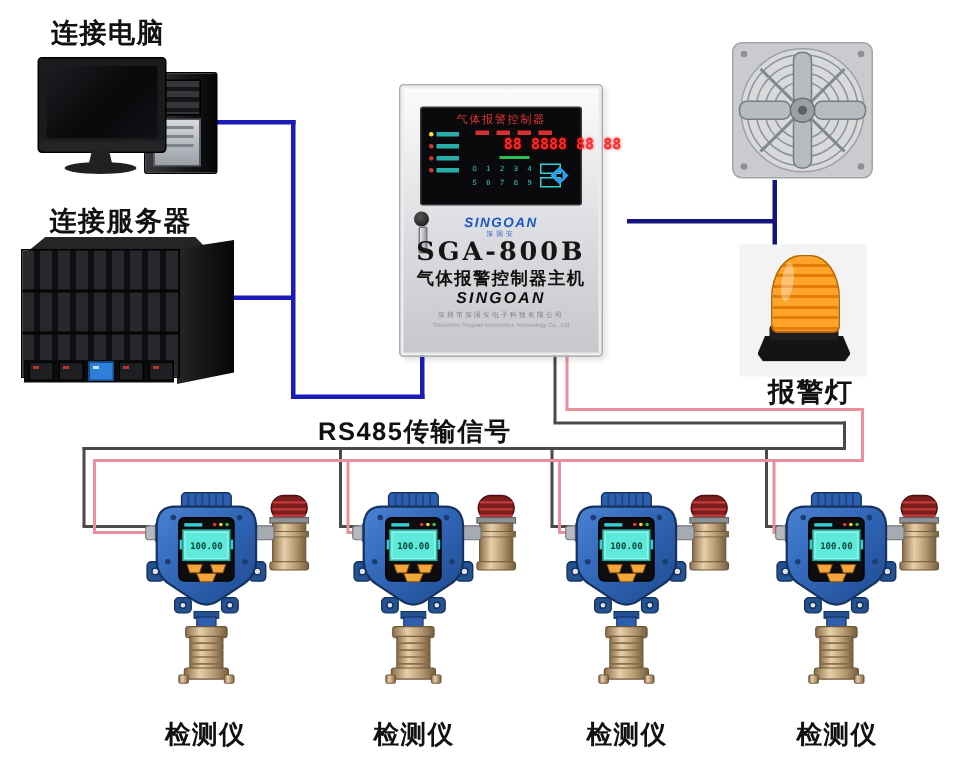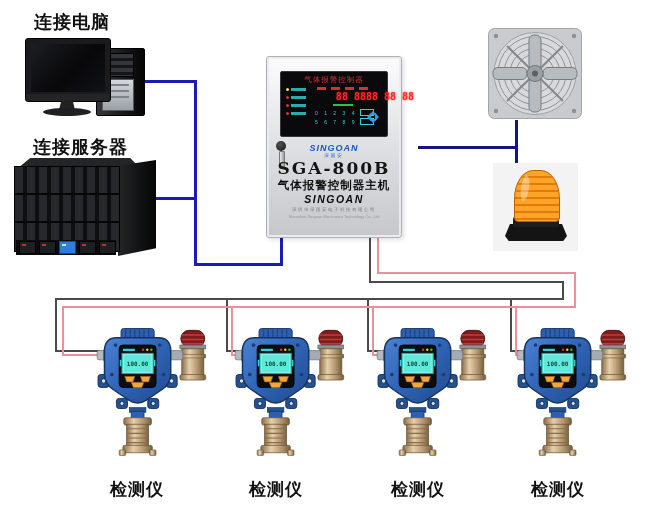--- a/index.html
+++ b/index.html
@@ -335,18 +335,20 @@
     <use href="#det"></use>
     <text x="45" y="47" font-size="6.5" font-weight="bold" fill="#0a4a3a" text-anchor="middle">100.00</text>
   </svg>
   <svg class="abs" style="left:516px;top:323px" width="120" height="138" viewBox="0 0 130 150">
     <use href="#det"></use>
     <text x="45" y="47" font-size="6.5" font-weight="bold" fill="#0a4a3a" text-anchor="middle">100.00</text>
   </svg>
 
   <div class="lbl" style="left:34px;top:10px">连接电脑</div>
   <div class="lbl" style="left:33px;top:135px">连接服务器</div>
+  <div class="lbl" style="left:512px;top:249px">报警灯</div>
+  <div class="lbl mid" style="left:212px;top:276px">RS485传输信号</div>
   <div class="det-lbl" style="left:97px">检测仪</div>
   <div class="det-lbl" style="left:236px">检测仪</div>
   <div class="det-lbl" style="left:378px">检测仪</div>
   <div class="det-lbl" style="left:518px">检测仪</div>
 
 </div>
 
 </body></html>

